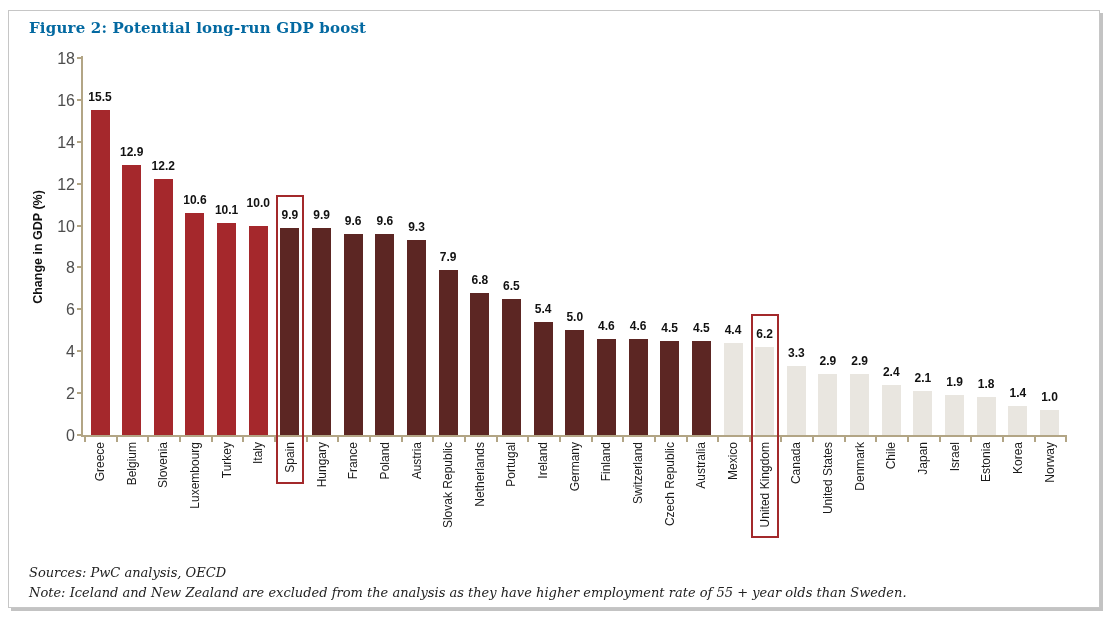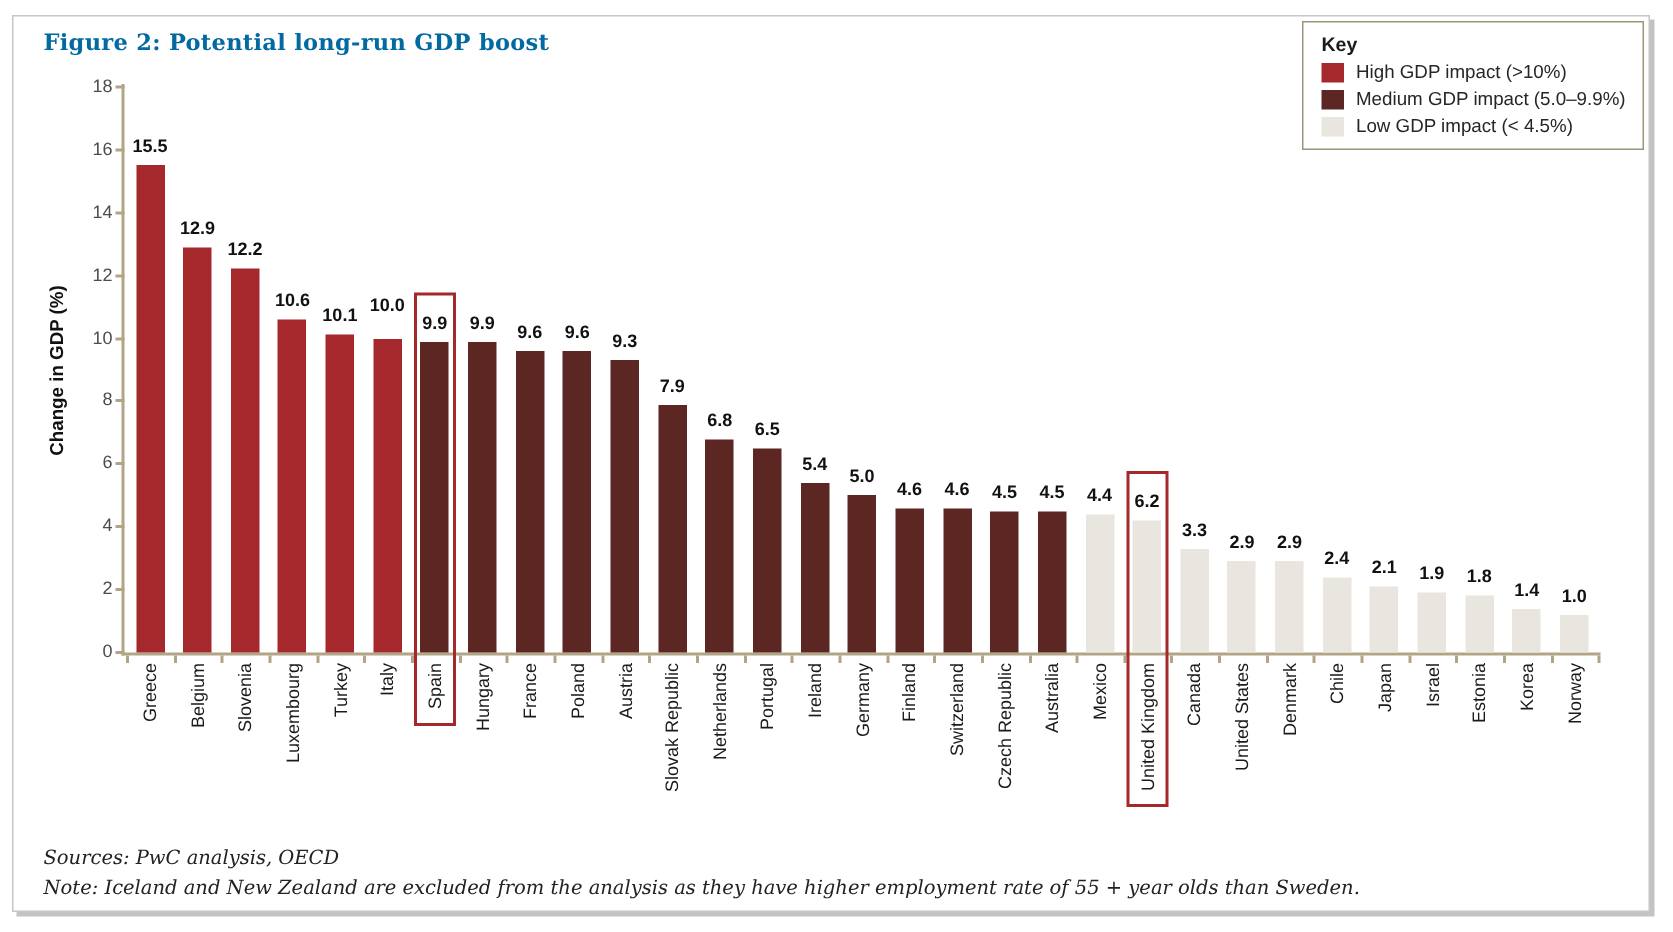--- a/index.html
+++ b/index.html
@@ -25,21 +25,21 @@
   .legend-swatch { width: 15px; height: 13px; margin-right: 8px; flex: 0 0 auto; }
   .legend-label { font-size: 12.5px; color: #262626; white-space: nowrap; }
   
   .plot { position: absolute; left: 0; top: 0; width: 100%; height: 100%; }
   .y-axis-line  { position: absolute; left: 72px; top: 45px; width: 2px; height: 381px; }
   .x-axis-line  { position: absolute; left: 72px; top: 424px; width: 986px; height: 2px; }
   .y-tick { position: absolute; width: 6px; height: 2px; }
   .x-tick { position: absolute; width: 2px; height: 5px; }
   .y-tick-label {
     position: absolute; width: 36px; text-align: right;
-    font-size: 12px; color: #4d4d4d;
+    font-size: 16px; color: #4d4d4d;
   }
   .y-axis-title {
     position: absolute; left: -80px; top: 228px; width: 220px; height: 16px;
     text-align: center; font-size: 12.5px; font-weight: bold; color: #111111;
     transform: rotate(-90deg);
   }
   .bar { position: absolute; }
   .bar-value {
     position: absolute; width: 44px; text-align: center;
     font-size: 12px; font-weight: bold; color: #111111;
@@ -57,35 +57,20 @@
   .note-sources { top: 554px; }
   .note-note    { top: 574px; }
 </style>
 </head>
 <body>
 
 <div class="card">
 
   <div class="fig-title" style="color: #0369a1;">Figure 2: Potential long-run GDP boost</div>
 
-  <div class="legend">
-    <div class="legend-title">Key</div>
-    <div class="legend-item">
-      <span class="legend-swatch" style="background: rgb(165, 40, 44);"></span>
-      <span class="legend-label">High GDP impact (&gt;10%)</span>
-    </div>
-    <div class="legend-item">
-      <span class="legend-swatch" style="background: rgb(92, 38, 35);"></span>
-      <span class="legend-label">Medium GDP impact (5.0–9.9%)</span>
-    </div>
-    <div class="legend-item">
-      <span class="legend-swatch" style="background: rgb(233, 230, 224);"></span>
-      <span class="legend-label">Low GDP impact (&lt; 4.5%)</span>
-    </div>
-  </div>
 
   <div class="plot">
     <div class="y-axis-title">Change in GDP (%)</div>
     <div class="y-axis-line" style="background: rgb(178, 165, 133);"></div>
     <div class="x-axis-line" style="background: rgb(178, 165, 133);"></div>
     <div id="generated">
         <div class="y-tick" style="left: 68px; top: 423px; background: rgb(178, 165, 133);"></div>
         <div class="y-tick-label" style="left: 30px; top: 416px;">0</div>
         <div class="y-tick" style="left: 68px; top: 381.111px; background: rgb(178, 165, 133);"></div>
         <div class="y-tick-label" style="left: 30px; top: 374.111px;">2</div>

